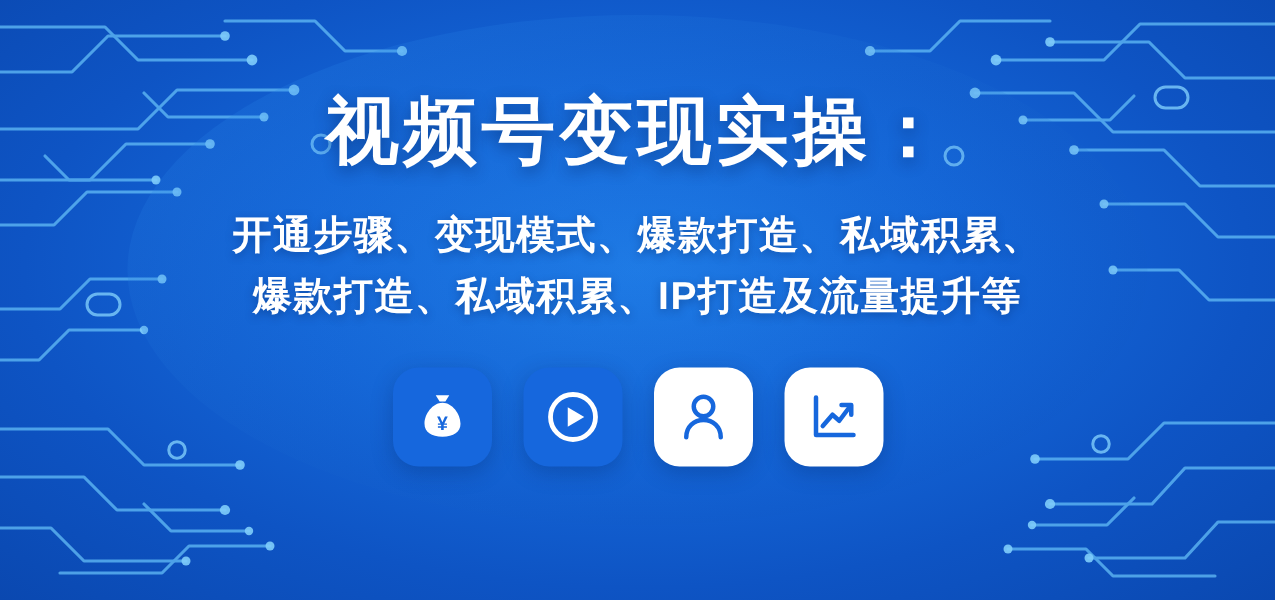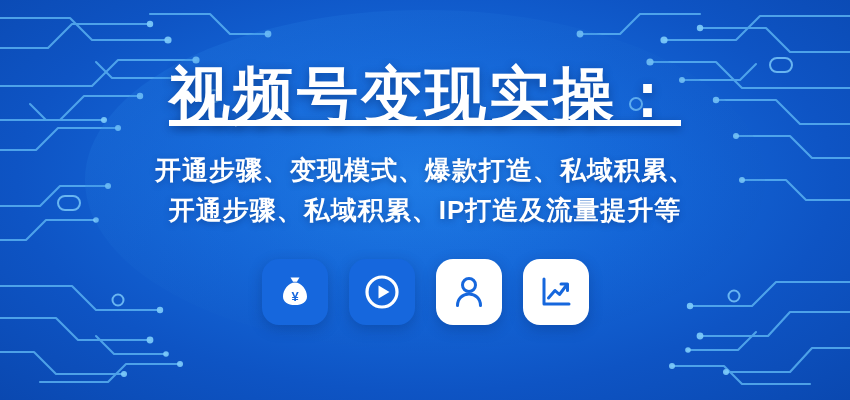--- a/index.html
+++ b/index.html
@@ -26,27 +26,26 @@
     inset: 0;
     display: flex;
     flex-direction: column;
     align-items: center;
     justify-content: flex-start;
     padding-top: 60px;
     box-sizing: border-box;
   }
   .title {
     color: #ffffff;
-    font-size: 61px;
+    font-size: 49px;
     font-weight: bold;
     letter-spacing: 3px;
     line-height: 1.15;
     text-shadow: 0 3px 10px rgba(3, 32, 88, 0.45);
     white-space: nowrap;
-    text-decoration: underline;
   }
   .subtitle-wrap {
     margin-top: 20px;
     text-align: center;
   }
   .subtitle-line {
     color: #ffffff;
     font-size: 26px;
     font-weight: bold;
     letter-spacing: 1px;
@@ -171,21 +170,21 @@
 
     <g fill="url(#glow)" opacity="0.5">
       <ellipse cx="425" cy="180" rx="340" ry="170"></ellipse>
     </g>
   </svg>
 
   <div class="content">
     <div class="title">视频号变现实操：</div>
     <div class="subtitle-wrap">
       <div class="subtitle-line">开通步骤、变现模式、爆款打造、私域积累、</div>
-      <div class="subtitle-line">开通步骤、私域积累、IP打造及流量提升等</div>
+      <div class="subtitle-line">爆款打造、私域积累、IP打造及流量提升等</div>
     </div>
 
     <div class="icon-row">
 
       <div class="icon-tile filled">
         <svg width="40" height="40" viewBox="0 0 40 40">
           <path d="M15.5 5.5 h9 l-2.6 4.2 h-3.8 z" fill="#ffffff"></path>
           <path d="M20 10.5 c6.5 0 12 7.5 12 14 c0 5.4 -4.6 8.6 -12 8.6 c-7.4 0 -12 -3.2 -12 -8.6 c0 -6.5 5.5 -14 12 -14 z" fill="#ffffff"></path>
           <text x="20" y="28.5" font-size="13" font-weight="bold" text-anchor="middle" fill="#1667dd" font-family="Liberation Sans, sans-serif">¥</text>
         </svg>

